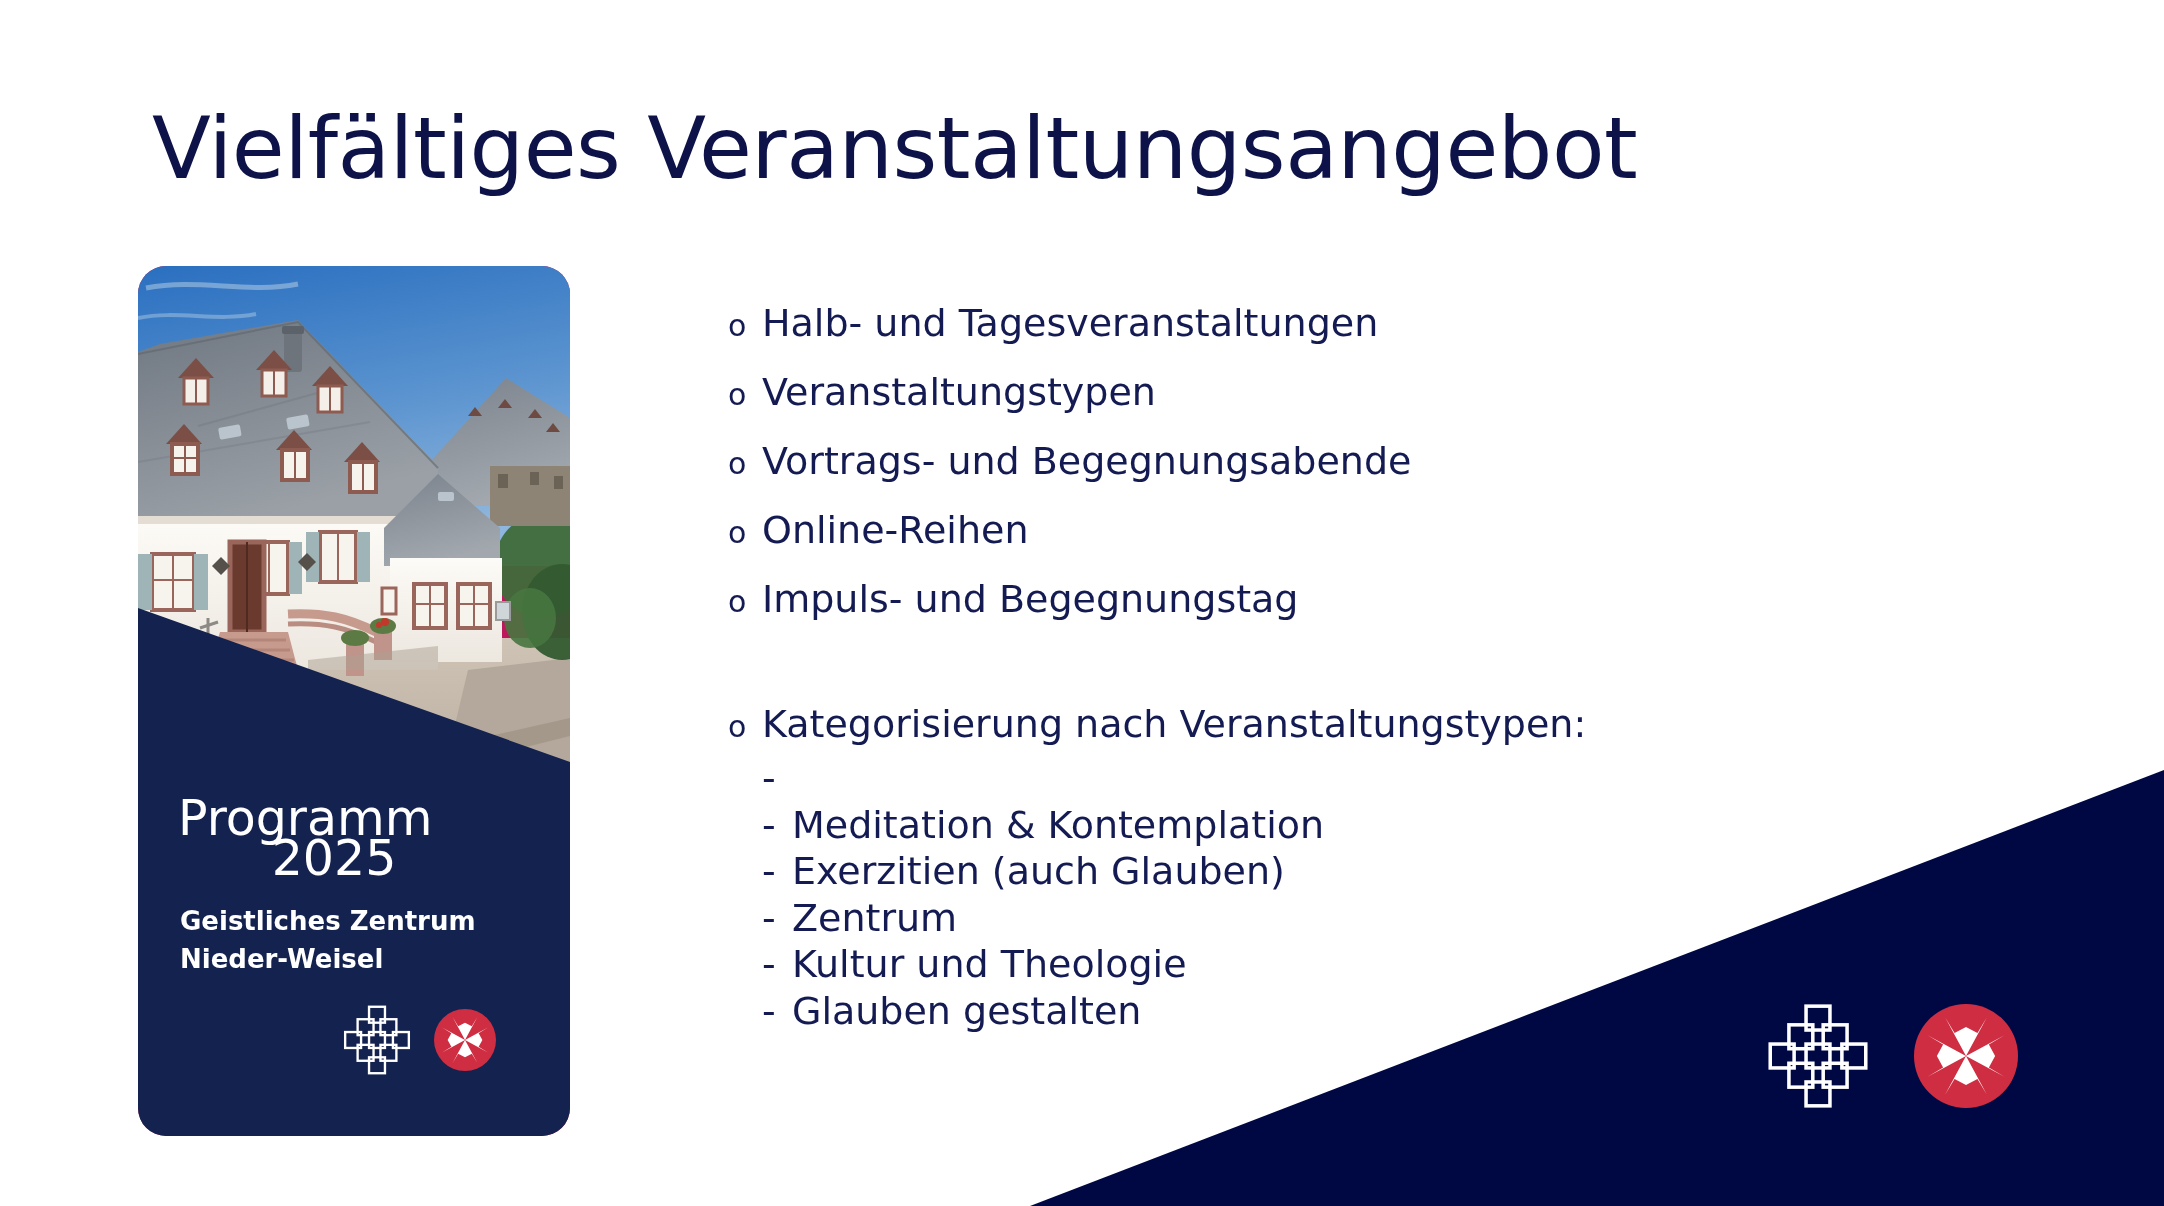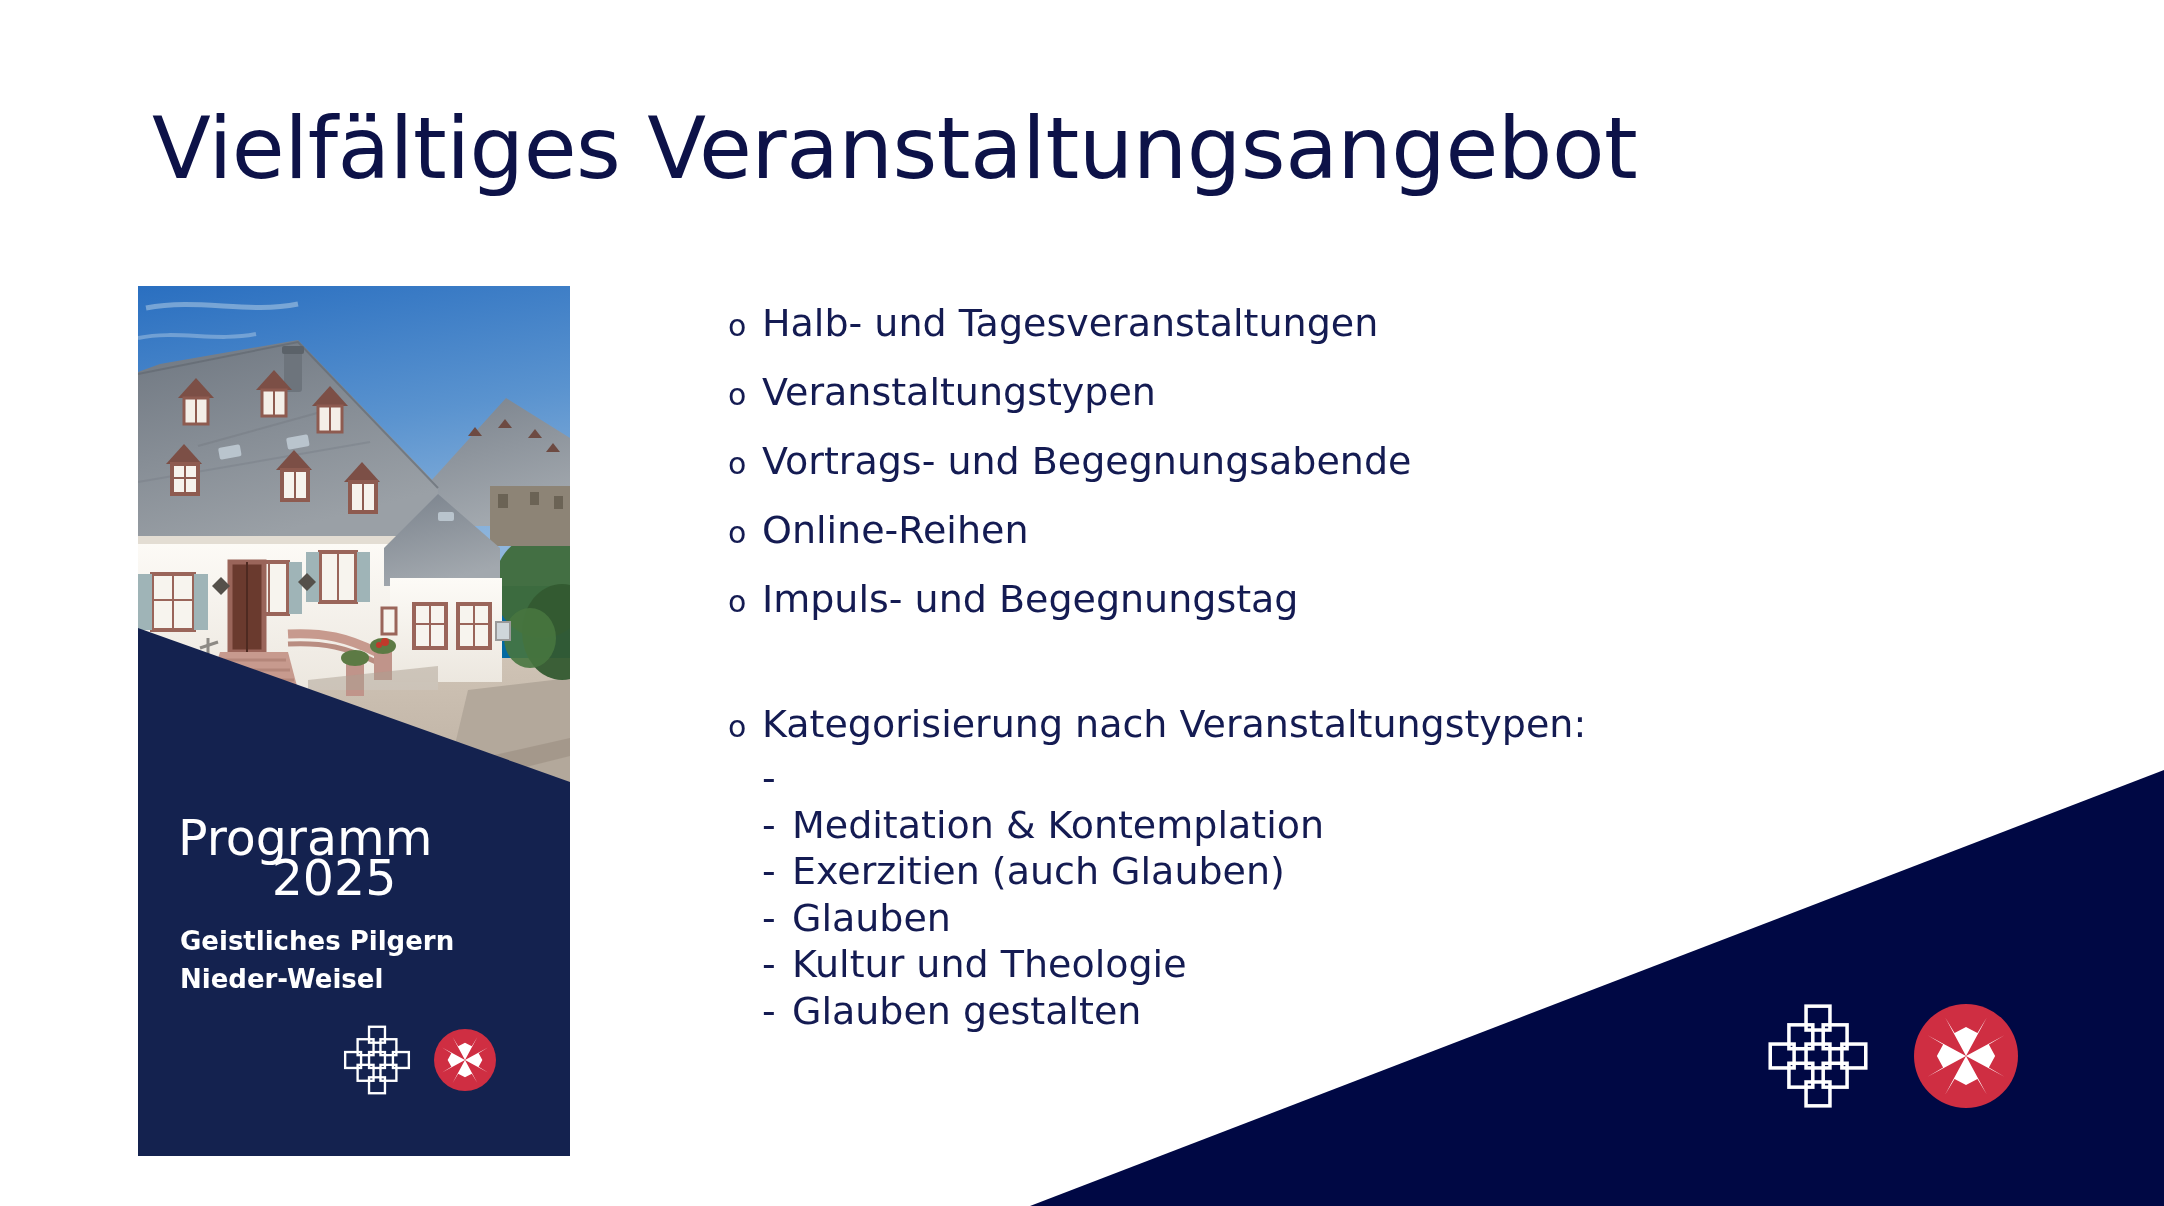--- a/index.html
+++ b/index.html
@@ -37,26 +37,27 @@
     line-height: 1.12;
     letter-spacing: -0.5px;
     font-weight: 400;
     white-space: nowrap;
   }
 
   
   .brochure {
     position: absolute;
     left: 138px;
-    top: 286px;
+    top: 266px;
     width: 432px;
     height: 870px;
     z-index: 6;
     overflow: hidden;
-    background: #0369a1;
+    background: #be185d;
+    border-radius: 28px;
   }
   .brochure-photo {
     position: absolute;
     left: 0; top: 0;
     width: 432px;
     height: 530px;
     overflow: hidden;
   }
   .brochure-photo svg { display: block; width: 432px; height: 530px; }
 
@@ -346,21 +347,21 @@
   <div class="brochure-wedge">
     <svg viewBox="0 0 432 870" preserveAspectRatio="none" xmlns="http://www.w3.org/2000/svg">
       <polygon points="0,342 432,496 432,870 0,870" fill="#14224f"></polygon>
     </svg>
   </div>
 
   <div class="brochure-text">
     <div class="bro-programm">Programm</div>
     <div class="bro-year">2025</div>
     <div class="bro-sub">
-      <div>Geistliches Pilgern</div>
+      <div>Geistliches Zentrum</div>
       <div>Nieder-Weisel</div>
     </div>
 
     <div class="bro-logos">
 
       <span>
         <svg width="70" height="72" viewBox="0 0 100 104" xmlns="http://www.w3.org/2000/svg" fill="none" stroke="#ffffff" stroke-width="3.4">
           <rect x="38.5" y="4" width="23" height="23"></rect>
           <rect x="38.5" y="77" width="23" height="23"></rect>
           <rect x="4" y="40.5" width="23" height="23"></rect>
@@ -425,21 +426,21 @@
     <div class="sub-row">
       <span class="sub-mark">-</span>
       <span>Meditation &amp; Kontemplation</span>
     </div>
     <div class="sub-row">
       <span class="sub-mark">-</span>
       <span>Exerzitien (auch Glauben)</span>
     </div>
     <div class="sub-row">
       <span class="sub-mark">-</span>
-      <span>Glauben</span>
+      <span>Zentrum</span>
     </div>
     <div class="sub-row">
       <span class="sub-mark">-</span>
       <span>Kultur und Theologie</span>
     </div>
     <div class="sub-row">
       <span class="sub-mark">-</span>
       <span>Glauben gestalten</span>
     </div>
   </div>

